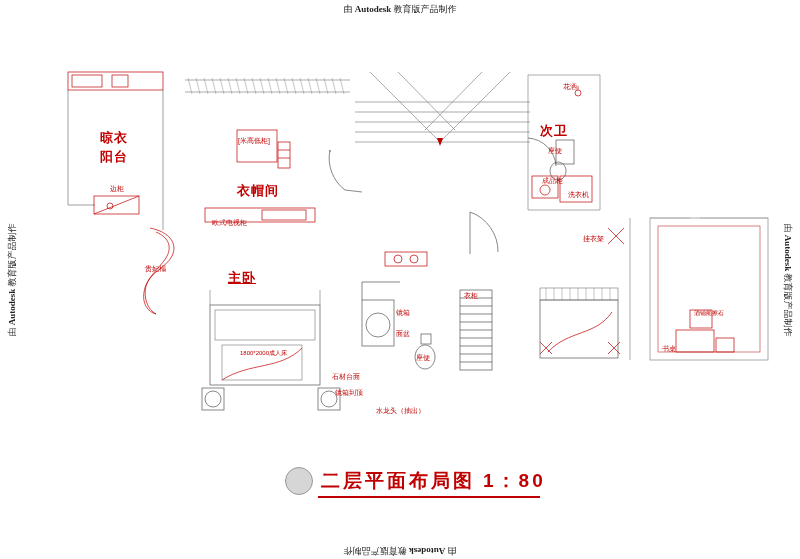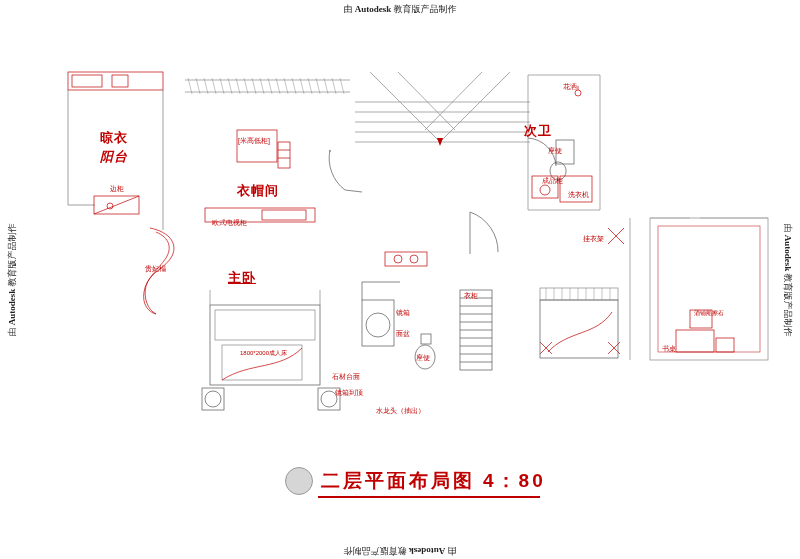--- a/index.html
+++ b/index.html
@@ -256,24 +256,24 @@
       <line x1="540" y1="342" x2="552" y2="354"></line>
         <line x1="552" y1="342" x2="540" y2="354"></line>
       <line x1="608" y1="342" x2="620" y2="354"></line>
         <line x1="620" y1="342" x2="608" y2="354"></line>
     </g>
     <line x1="630" y1="218" x2="630" y2="360" stroke="#888"></line>
   </g>
 </svg>
 
 <div class="lbl big" style="left:100px; top:132px;font-family:Liberation Mono, monospace;">晾衣</div>
-<div class="lbl big" style="left:100px; top:150px;font-style:italic;">阳台</div>
+<div class="lbl big" style="left:100px; top:150px;">阳台</div>
 <div class="lbl big" style="left:237px; top:184px;">衣帽间</div>
 <div class="lbl big" style="left:228px; top:271px;text-decoration:underline;">主卧</div>
-<div class="lbl big" style="left:524px; top:124px;">次卫</div>
+<div class="lbl big" style="left:540px; top:124px;">次卫</div>
 
 <div class="lbl sm" style="left:238px; top:137px;">[米高低柜]</div>
 <div class="lbl sm" style="left:110px; top:185px;">边柜</div>
 <div class="lbl sm" style="left:212px; top:219px;">欧式电视柜</div>
 <div class="lbl sm" style="left:145px; top:265px;">贵妃榻</div>
 <div class="lbl sm" style="left:396px; top:309px;">镜箱</div>
 <div class="lbl sm" style="left:396px; top:330px;">面盆</div>
 <div class="lbl sm" style="left:416px; top:354px;">座便</div>
 <div class="lbl sm" style="left:464px; top:292px;">衣柜</div>
 <div class="lbl sm" style="left:332px; top:373px;">石材台面</div>
@@ -284,15 +284,15 @@
 <div class="lbl sm" style="left:548px; top:147px;">座便</div>
 <div class="lbl sm" style="left:542px; top:177px;">成品柜</div>
 <div class="lbl sm" style="left:568px; top:191px;">洗衣机</div>
 <div class="lbl sm" style="left:583px; top:235px;">挂衣架</div>
 <div class="lbl xs" style="left:694px; top:310px;">酒铺船擦石</div>
 <div class="lbl sm" style="left:662px; top:345px;">书桌</div>
 
 <div class="title-wrap">
   <div class="title-circle"></div>
   <div class="title-text">二层平面布局图</div>
-  <div class="title-text">4：80</div>
+  <div class="title-text">1：80</div>
 </div>
 <div class="title-underline"></div>
 
 </body></html>

